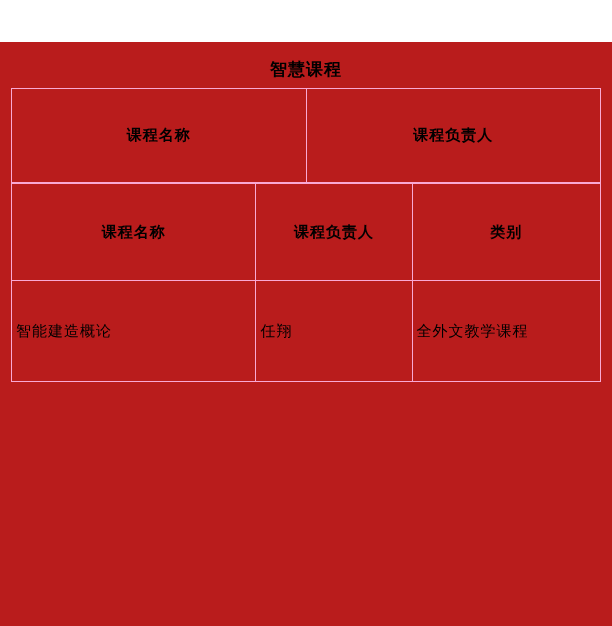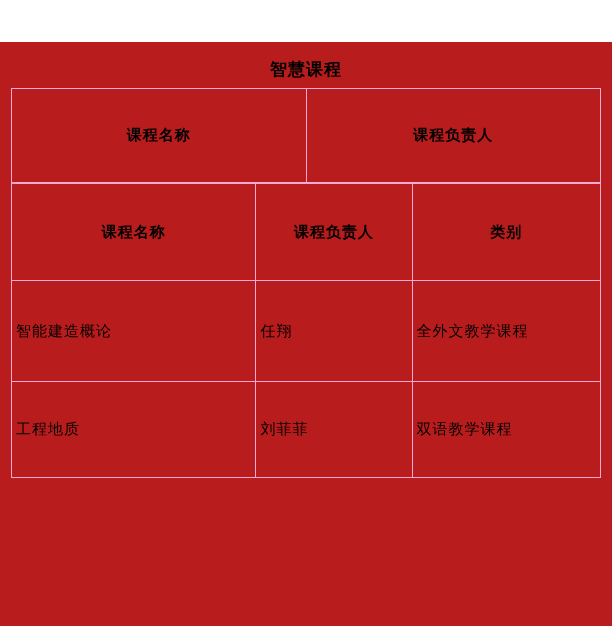--- a/index.html
+++ b/index.html
@@ -102,25 +102,20 @@
           <tr class="r-head">
         <th>课程名称</th>
         <th>课程负责人</th>
         <th>类别</th>
       </tr>
       <tr class="r-1">
         <td>智能建造概论</td>
         <td>任翔</td>
         <td>全外文教学课程</td>
       </tr>
-      <tr class="r-2">
-        <td>工程地质</td>
-        <td>刘菲菲</td>
-        <td>双语教学课程</td>
-      </tr>
     </tbody>
       </table>
 
   </div>
 
   <div class="fragment fragment-left"></div>
   <div class="fragment fragment-right"></div>
 </div>
 
 </body></html>

